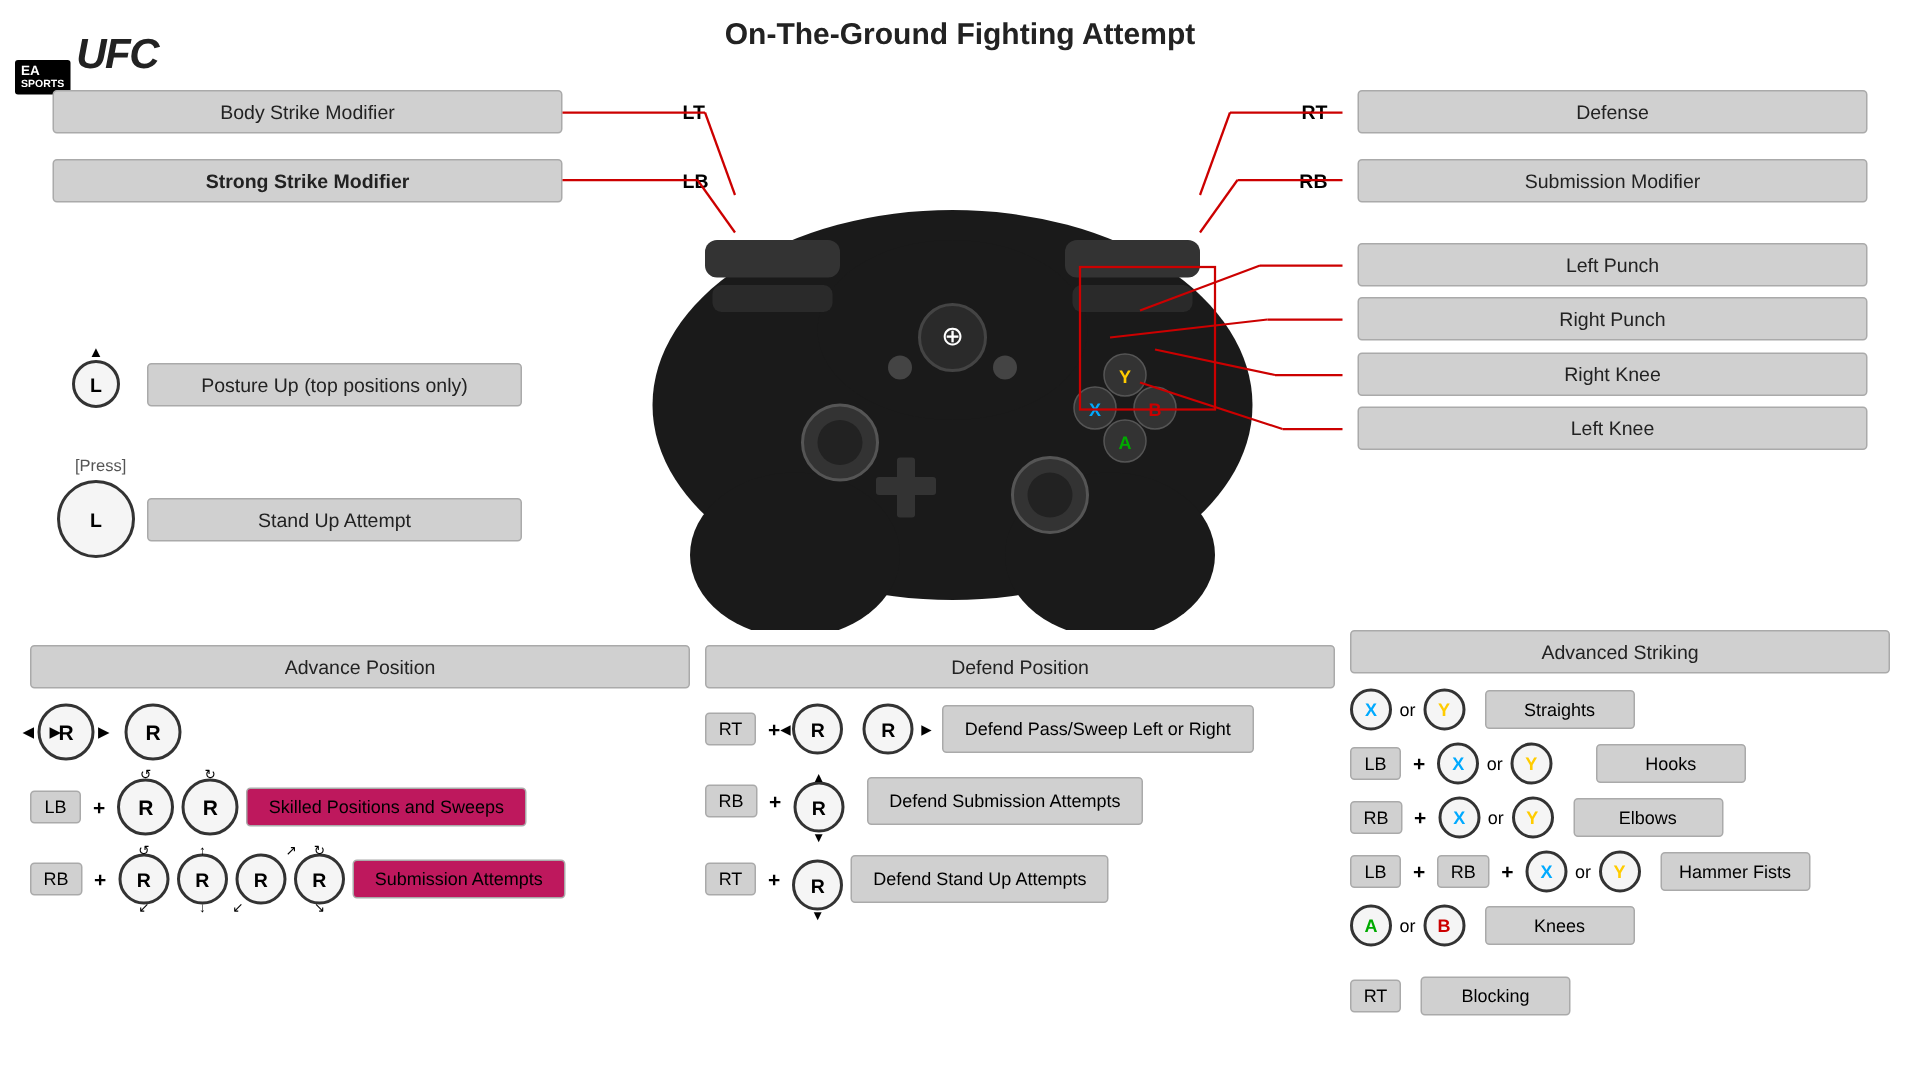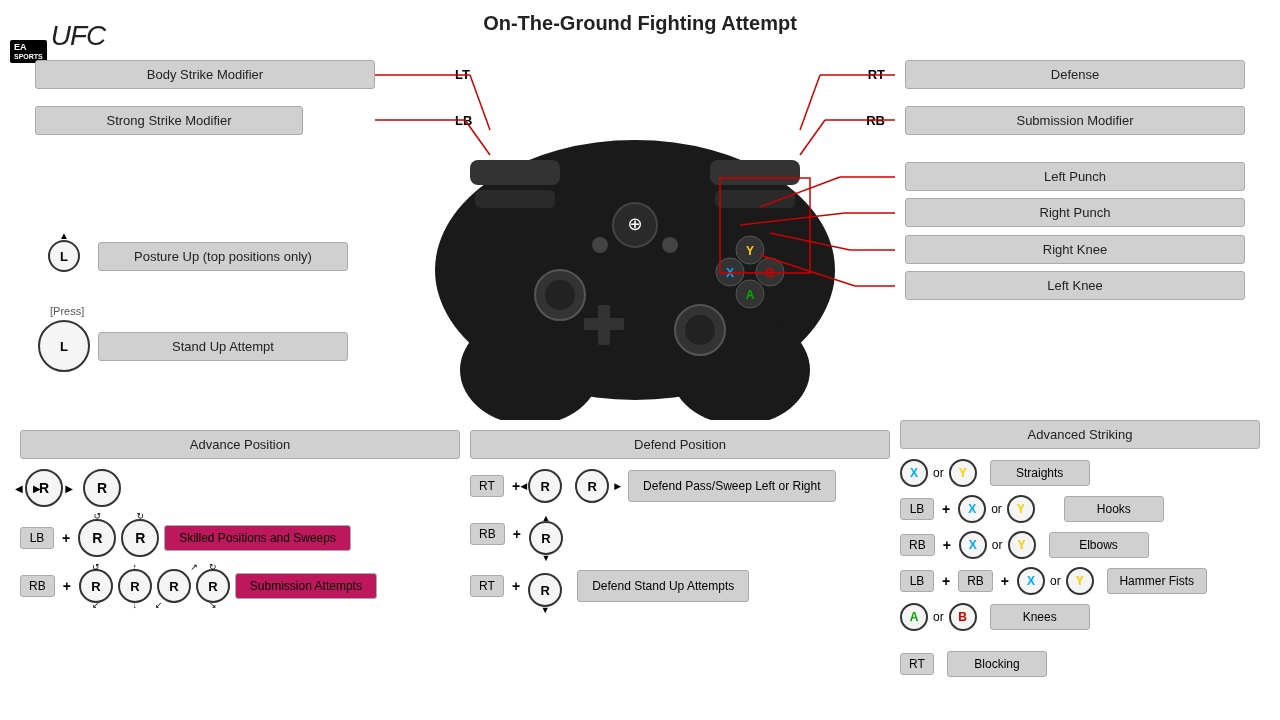--- a/index.html
+++ b/index.html
@@ -37,21 +37,21 @@
       font-weight: bold;
       padding: 2px 4px;
       border-radius: 2px;
       margin-right: 4px;
       line-height: 1.2;
       margin-top: 32px;
     }
     .ea-sports-text { font-size: 7px; display: block; }
     .ufc-logo {
       font-size: 28px;
-      font-weight: 400;
+      font-weight: 700;
       color: #222;
       font-style: italic;
       letter-spacing: -1px;
     }
 
     
     .label-box {
       position: absolute;
       background: #d0d0d0;
       border: 1px solid #aaa;
@@ -161,21 +161,21 @@
     <span>EA</span><br>
     <span class="ea-sports-text">SPORTS</span>
   </div>
   <div class="ufc-logo">UFC</div>
 </div>
 
 <div class="header">On-The-Ground Fighting Attempt</div>
 
 <div class="label-box" style="left:35px; top:60px; width:340px;">Body Strike Modifier</div>
 
-<div class="label-box" style="left:35px; top:106px; width:268px;">Strong Strike Modifier</div>
+<div class="label-box" style="left:35px; top:106px; width:340px;font-weight:bold;">Strong Strike Modifier</div>
 
 <div style="position:absolute; left:455px; top:67px; font-size:13px; font-weight:bold;">LT</div>
 
 <div style="position:absolute; left:455px; top:113px; font-size:13px; font-weight:bold;">LB</div>
 
 <div style="position:absolute; right:395px; top:67px; font-size:13px; font-weight:bold;">RT</div>
 
 <div style="position:absolute; right:395px; top:113px; font-size:13px; font-weight:bold;">RB</div>
 
 <div class="label-box-right" style="right:35px; top:60px; width:340px;">Defense</div>
@@ -351,30 +351,33 @@
   </div>
 
   <div style="display:flex; align-items:center; gap:5px; margin-bottom:10px;">
     <div class="small-box">RB</div>
     <span class="plus">+</span>
     <div style="position:relative; display:inline-block; width:34px; height:34px; margin-top:8px;">
       <div style="position:absolute; top:-8px; left:50%; transform:translateX(-50%); font-size:9px;">▲</div>
       <div style="position:absolute; bottom:-8px; left:50%; transform:translateX(-50%); font-size:9px;">▼</div>
       <div style="width:34px; height:34px; border:2px solid #333; border-radius:50%; background:#f5f5f5; display:flex; align-items:center; justify-content:center; font-weight:bold; font-size:13px;">R</div>
     </div>
+    <div style="margin-left:10px;">
+      <div class="defend-result">Defend Submission Attempts</div>
+    </div>
   </div>
 
   <div style="display:flex; align-items:center; gap:5px;">
     <div class="small-box">RT</div>
     <span class="plus">+</span>
     <div style="position:relative; display:inline-block; width:34px; height:34px; margin-top:8px;">
       <div style="position:absolute; bottom:-8px; left:50%; transform:translateX(-50%); font-size:9px;">▼</div>
       <div style="width:34px; height:34px; border:2px solid #333; border-radius:50%; background:#f5f5f5; display:flex; align-items:center; justify-content:center; font-weight:bold; font-size:13px;">R</div>
     </div>
-    <div style="margin-left:10px;">
+    <div style="">
       <div class="defend-result">Defend Stand Up Attempts</div>
     </div>
   </div>
 </div>
 
 <div class="section-adv-striking">
   <div class="section-title">Advanced Striking</div>
 
   <div class="adv-row">
     <div style="width:28px; height:28px; border:2px solid #333; border-radius:50%; background:#f5f5f5; display:flex; align-items:center; justify-content:center; font-weight:bold; font-size:12px; color:#00aaff;">X</div>

